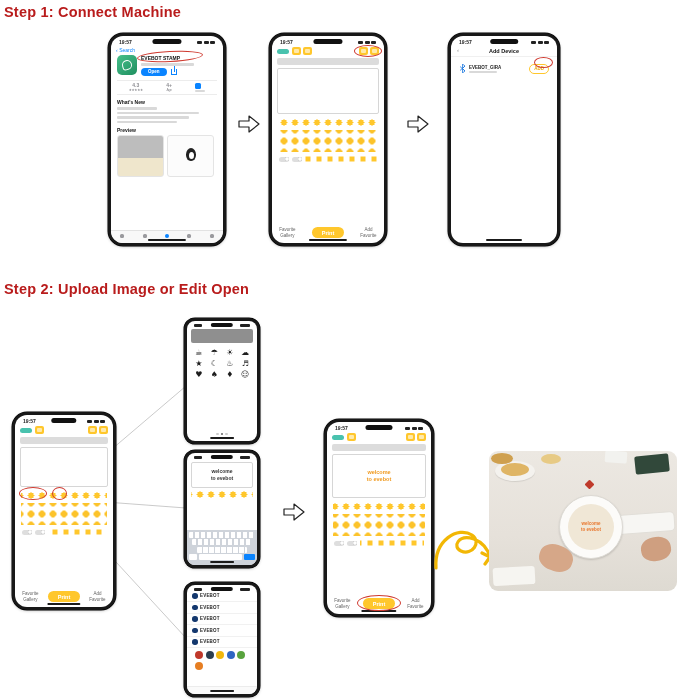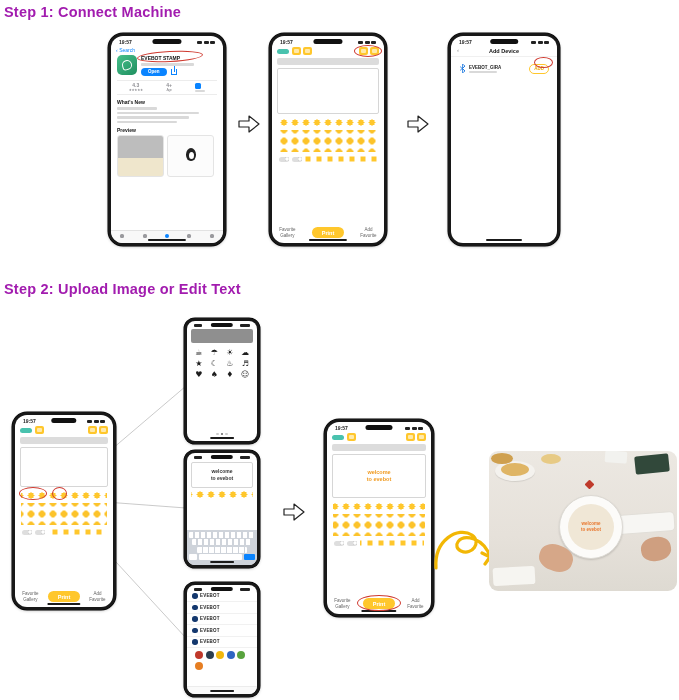--- a/index.html
+++ b/index.html
@@ -1,20 +1,20 @@
 <!DOCTYPE html>
 <html><head>
 <meta charset="utf-8">
 <style>
   *{margin:0;padding:0;box-sizing:border-box}
   html,body{background:#fff}
   body{font-family:"Liberation Sans",sans-serif;color:#111}
   .stage{position:relative;width:679px;height:700px;background:#fff;overflow:hidden}
   .abs{position:absolute}
-  .sec-title{position:absolute;font-size:14.5px;font-weight:700;color:#a21caf;letter-spacing:.2px}
+  .sec-title{position:absolute;font-size:14.5px;font-weight:700;color:#b91c1c;letter-spacing:.2px}
   .t1{left:4px;top:4px}
   .t2{left:4px;top:281px}
 
   
   .phone{position:absolute;background:#181818;border-radius:15px;padding:3px;box-shadow:0 0 0 .5px #000, 0 1px 3px rgba(0,0,0,.25)}
   .screen{position:relative;width:100%;height:100%;background:#fff;border-radius:12px;overflow:hidden}
   .notch{position:absolute;top:3px;left:50%;transform:translateX(-50%);width:26%;height:5px;background:#111;border-radius:3px;z-index:6}
   .n-sm{width:32%;height:4px;top:2px}
   .home-bar{position:absolute;bottom:2px;left:50%;transform:translateX(-50%);width:34%;height:2px;background:#1b1b1b;border-radius:2px;z-index:6}
   .red-ellipse{position:absolute;border:1.4px solid #cf3a30;border-radius:50%;z-index:8;pointer-events:none}
@@ -144,21 +144,21 @@
   .h1{left:50px;top:94px;width:34px;height:26px;background:#d6a788;transform:rotate(18deg)}
   .h2{left:152px;top:86px;width:30px;height:24px;background:#cf9f80;transform:rotate(-10deg)}
   .ph-tissue{position:absolute;left:4px;bottom:6px;width:42px;height:18px;background:#f6f5f1;border-radius:3px;transform:rotate(-3deg)}
 </style>
 </head>
 <body>
 
 <div class="stage">
 
   <h2 class="sec-title t1">Step 1: Connect Machine</h2>
-  <h2 class="sec-title t2">Step 2: Upload Image or Edit Text</h2>
+  <h2 class="sec-title t2">Step 2: Upload Image or Edit Open</h2>
 
   <svg class="abs conn" width="480" height="400" viewBox="0 0 480 400">
     <line x1="58" y1="195" x2="186" y2="86" stroke="#bdbdbd" stroke-width="0.8"></line>
     <line x1="92" y1="201" x2="186" y2="208" stroke="#bdbdbd" stroke-width="0.8"></line>
     <line x1="70" y1="212" x2="186" y2="338" stroke="#bdbdbd" stroke-width="0.8"></line>
   </svg>
 
   <div class="phone p1">
     <div class="screen">
       <div class="notch"></div>

